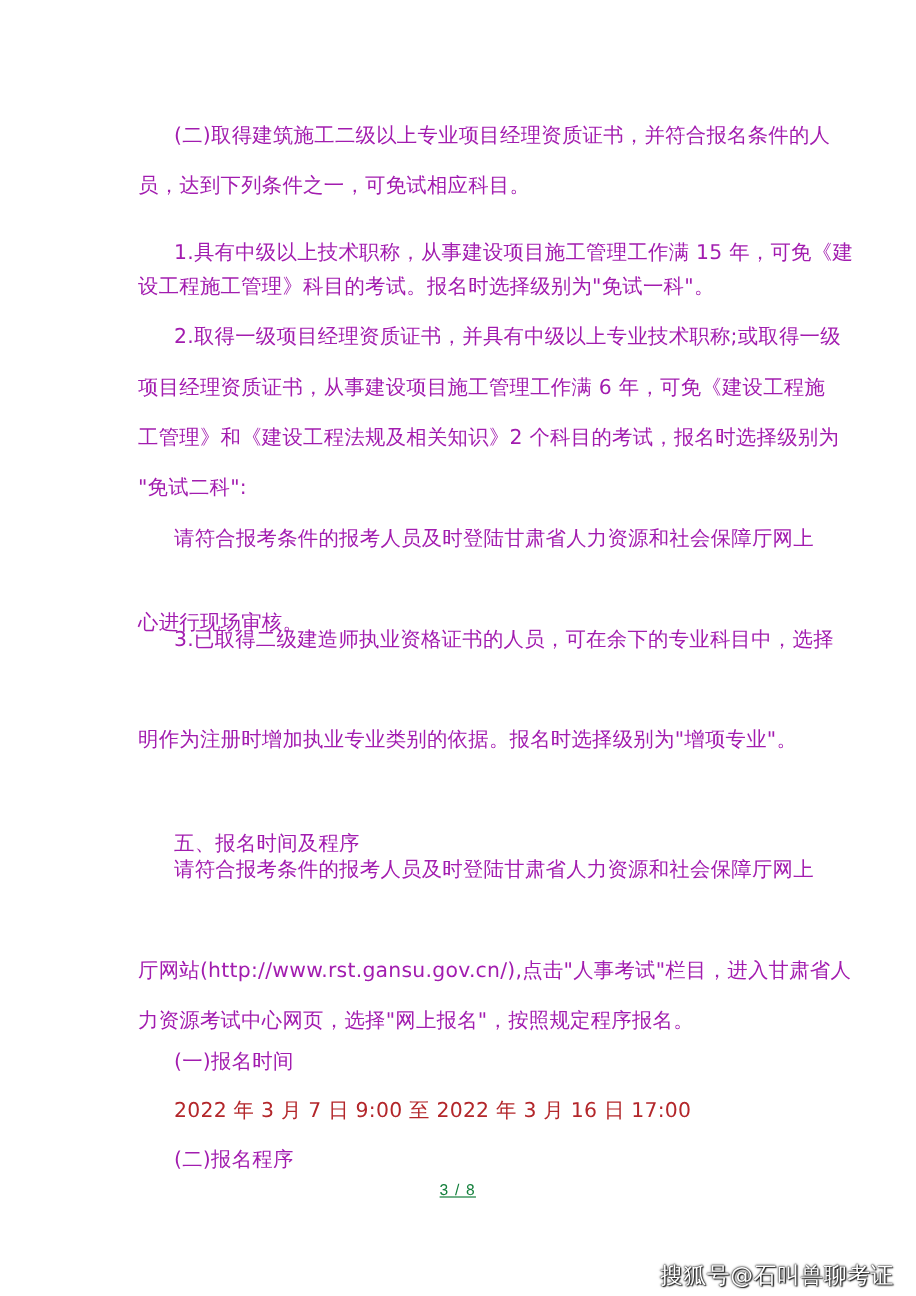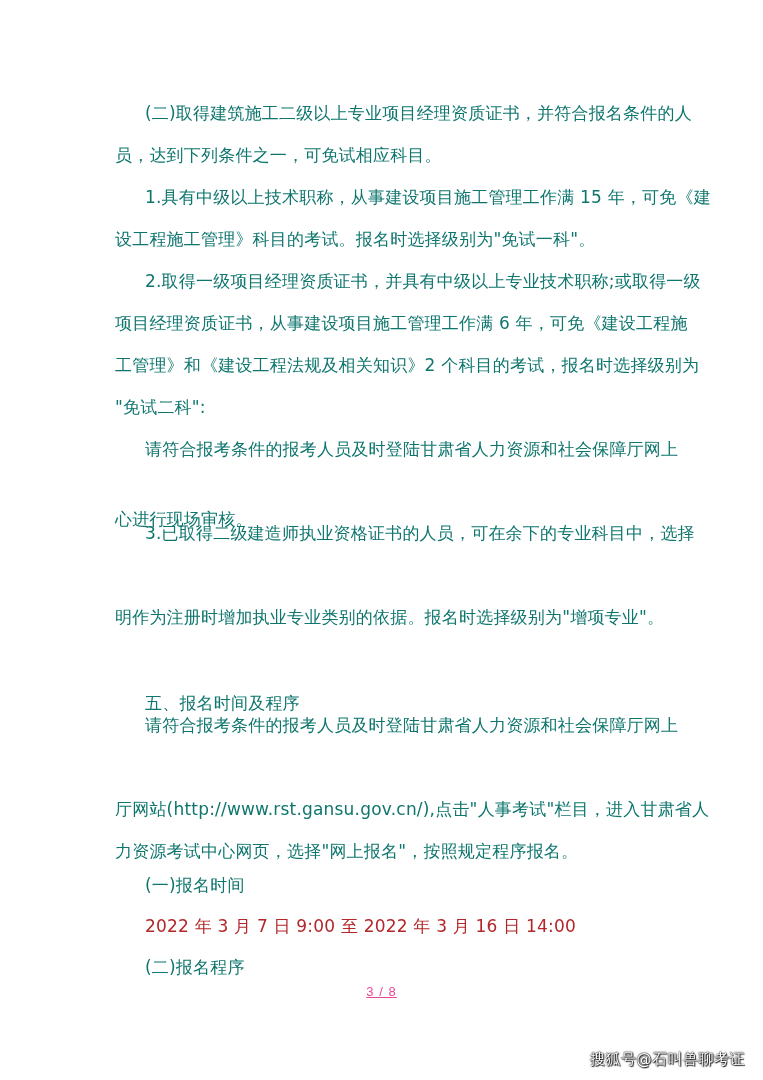--- a/index.html
+++ b/index.html
@@ -24,73 +24,73 @@
       background: #ffffff;
     }
     .line {
       position: absolute;
       left: 115px;
       width: 540px;
       font-size: 17px;
       line-height: 22px;
       white-space: nowrap;
       letter-spacing: 0.2px;
-      color: #0f766e;
+      color: #a21caf;
     }
     .indent { left: 145px; }
     .red { color: #b3262a; }
     .page-number {
       position: absolute;
       left: 0;
       width: 763px;
       top: 984px;
       text-align: center;
       font-size: 13px;
       font-family: "Liberation Sans", sans-serif;
-      color: #ec4899;
+      color: #15803d;
       letter-spacing: 1px;
       text-decoration: underline;
     }
     .watermark {
       position: absolute;
       right: 18px;
       top: 1050px;
-      font-size: 15px;
+      font-size: 19px;
       color: #ffffff;
       text-shadow: 0 0 2px #000, 0 0 1px #000, 1px 1px 1px #333;
       letter-spacing: 0.5px;
     }
   </style>
 </head>
 <body>
 
 <div class="page">
   <div class="line indent" style="top:102px">(二)取得建筑施工二级以上专业项目经理资质证书，并符合报名条件的人</div>
   <div class="line" style="top:144px">员，达到下列条件之一，可免试相应科目。</div>
 
-  <div class="line indent" style="top:186px">1.具有中级以上技术职称，从事建设项目施工管理工作满 15 年，可免《建</div>
+  <div class="line indent" style="top:200px">1.具有中级以上技术职称，从事建设项目施工管理工作满 15 年，可免《建</div>
   <div class="line" style="top:228px">设工程施工管理》科目的考试。报名时选择级别为"免试一科"。</div>
 
   <div class="line indent" style="top:270px">2.取得一级项目经理资质证书，并具有中级以上专业技术职称;或取得一级</div>
   <div class="line" style="top:312px">项目经理资质证书，从事建设项目施工管理工作满 6 年，可免《建设工程施</div>
   <div class="line" style="top:354px">工管理》和《建设工程法规及相关知识》2 个科目的考试，报名时选择级别为</div>
   <div class="line" style="top:396px">"免试二科":</div>
 
   <div class="line indent" style="top:438px">请符合报考条件的报考人员及时登陆甘肃省人力资源和社会保障厅网上</div>
   <div class="line" style="top:508px">心进行现场审核。</div>
 
   <div class="line indent" style="top:522px">3.已取得二级建造师执业资格证书的人员，可在余下的专业科目中，选择</div>
   <div class="line" style="top:606px">明作为注册时增加执业专业类别的依据。报名时选择级别为"增项专业"。</div>
 
   <div class="line indent" style="top:692px">五、报名时间及程序</div>
 
   <div class="line indent" style="top:714px">请符合报考条件的报考人员及时登陆甘肃省人力资源和社会保障厅网上</div>
   <div class="line" style="top:798px">厅网站(http://www.rst.gansu.gov.cn/),点击"人事考试"栏目，进入甘肃省人</div>
   <div class="line" style="top:840px">力资源考试中心网页，选择"网上报名"，按照规定程序报名。</div>
 
   <div class="line indent" style="top:874px">(一)报名时间</div>
-  <div class="line indent red" style="top:915px">2022 年 3 月 7  日 9:00 至 2022 年 3 月 16 日 14:00</div>
+  <div class="line indent red" style="top:915px">2022 年 3 月 7  日 9:00 至 2022 年 3 月 16 日 17:00</div>
   <div class="line indent" style="top:956px">(二)报名程序</div>
 
   <div class="page-number">3 / 8</div>
 
   <div class="watermark">搜狐号@石叫兽聊考证</div>
 </div>
 
 </body></html>

